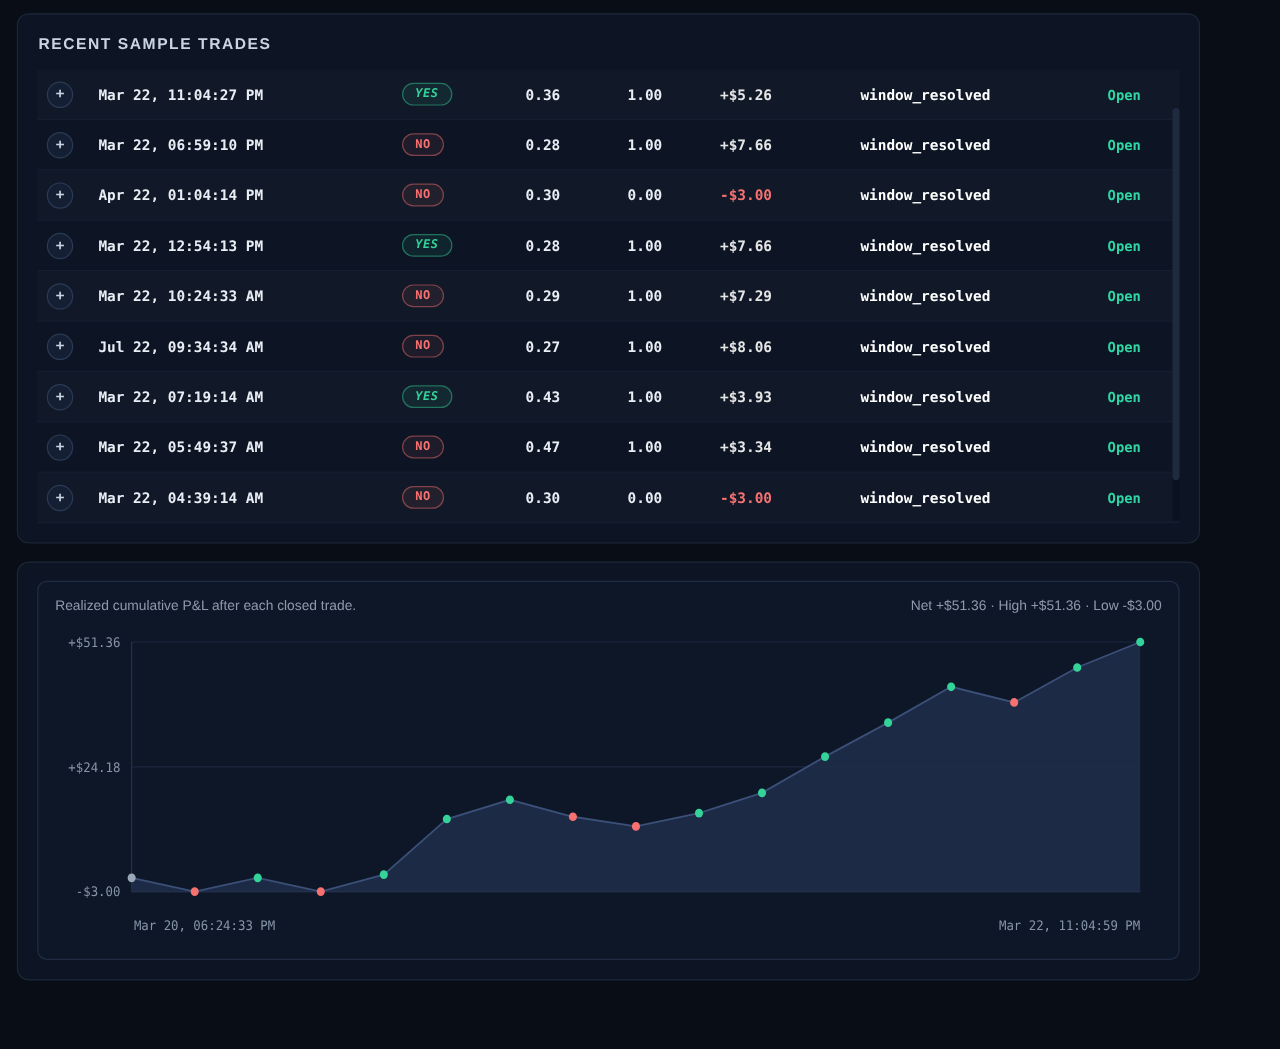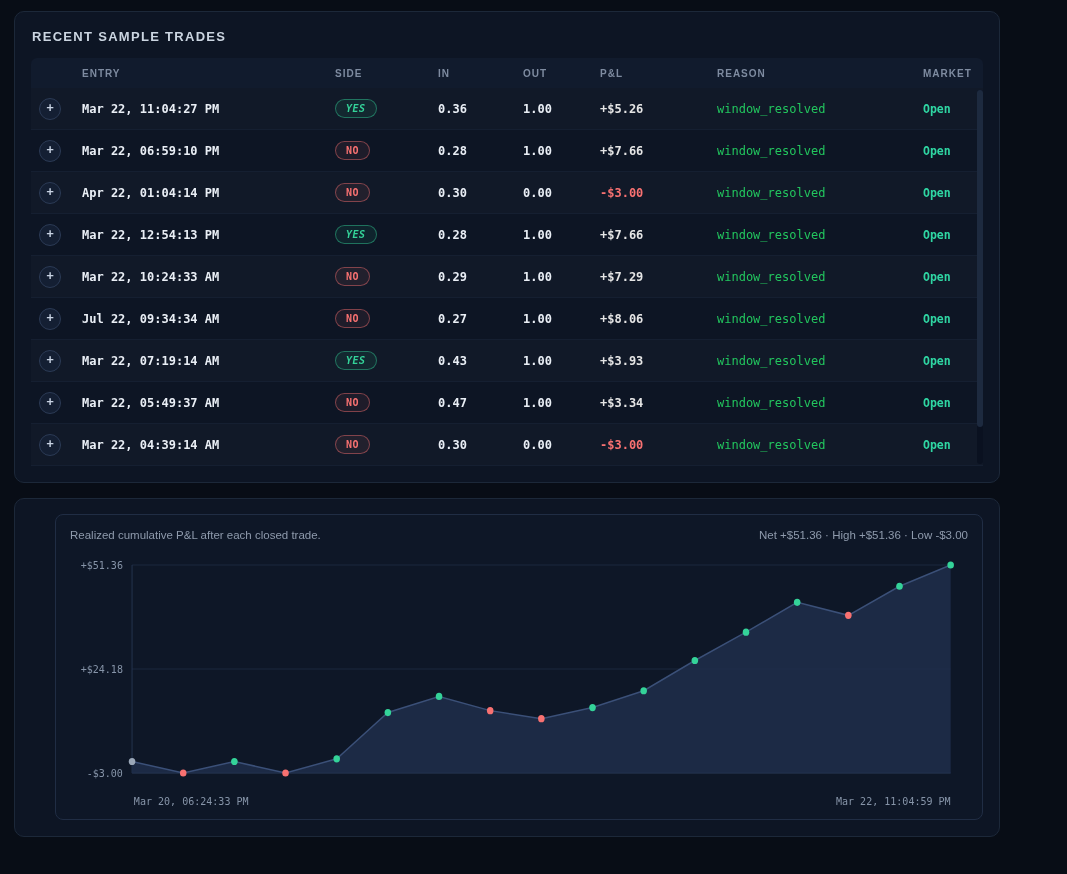--- a/index.html
+++ b/index.html
@@ -52,36 +52,35 @@
   }
   .badge {
     display: inline-flex; align-items: center; justify-content: center;
     padding: 3px 10px; border-radius: 999px;
     font: 700 10px "DejaVu Sans Mono", monospace; letter-spacing: .5px;
   }
   .badge.yes { color: #34d399; background: rgba(52,211,153,.08); border: 1px solid rgba(52,211,153,.45); font-style: italic; }
   .badge.no  { color: #f87171; background: rgba(248,113,113,.08); border: 1px solid rgba(248,113,113,.45); }
   .td-pnl.pos { color: #e5e5e5; }
   .td-pnl.neg { color: #f87171; }
-  .td-reason { color: #22c55e; font-weight: 400; }
+  .td-reason { color: #ffffff; font-weight: 700; }
   .market-link { color: #2fd6a3; font: 600 11.5px "DejaVu Sans Mono", monospace; cursor: pointer; text-decoration: none; }
 
   .scrollbar {
     position: absolute; top: 32px; right: 0; bottom: 2px; width: 6px;
     background: #0a1120; border-radius: 3px;
   }
   .scrollbar .thumb { width: 100%; height: 90%; background: #1d2a3f; border-radius: 3px; }
 
   
   .chart-card {
     background: #0e1727;
     border: 1px solid #202d44;
     border-radius: 8px;
-    padding: 10px 14px 6px;
-    margin-left: 24px;
+    padding: 10px 14px 16px;
   }
   .chart-head {
     display: flex; justify-content: space-between; align-items: center;
     color: #8e9aac; font: 11.5px "Liberation Sans", sans-serif;
     padding: 4px 0 10px;
   }
   .chart-area { height: 262px; }
   .chart-area svg { width: 100%; height: 100%; display: block; }
   svg text.tick, svg text.axis {
     fill: #8694a8;
@@ -89,30 +88,20 @@
   }
 </style>
 </head>
 <body>
 
 <div class="page">
 
   <section class="panel">
     <h2 class="panel-title">RECENT SAMPLE TRADES</h2>
     <div class="table-wrap">
-      <div class="thead">
-        <div class="th"></div>
-        <div class="th">ENTRY</div>
-        <div class="th">SIDE</div>
-        <div class="th">IN</div>
-        <div class="th">OUT</div>
-        <div class="th">P&amp;L</div>
-        <div class="th">REASON</div>
-        <div class="th">MARKET</div>
-      </div>
       <div class="tbody">
   <div class="tr">
     <div class="td td-expand">
       <button class="expand-btn">+</button>
     </div>
     <div class="td td-entry">Mar 22, 11:04:27 PM</div>
     <div class="td"><span class="badge yes">YES</span></div>
     <div class="td td-num">0.36</div>
     <div class="td td-num">1.00</div>
     <div class="td td-pnl pos">+$5.26</div>

